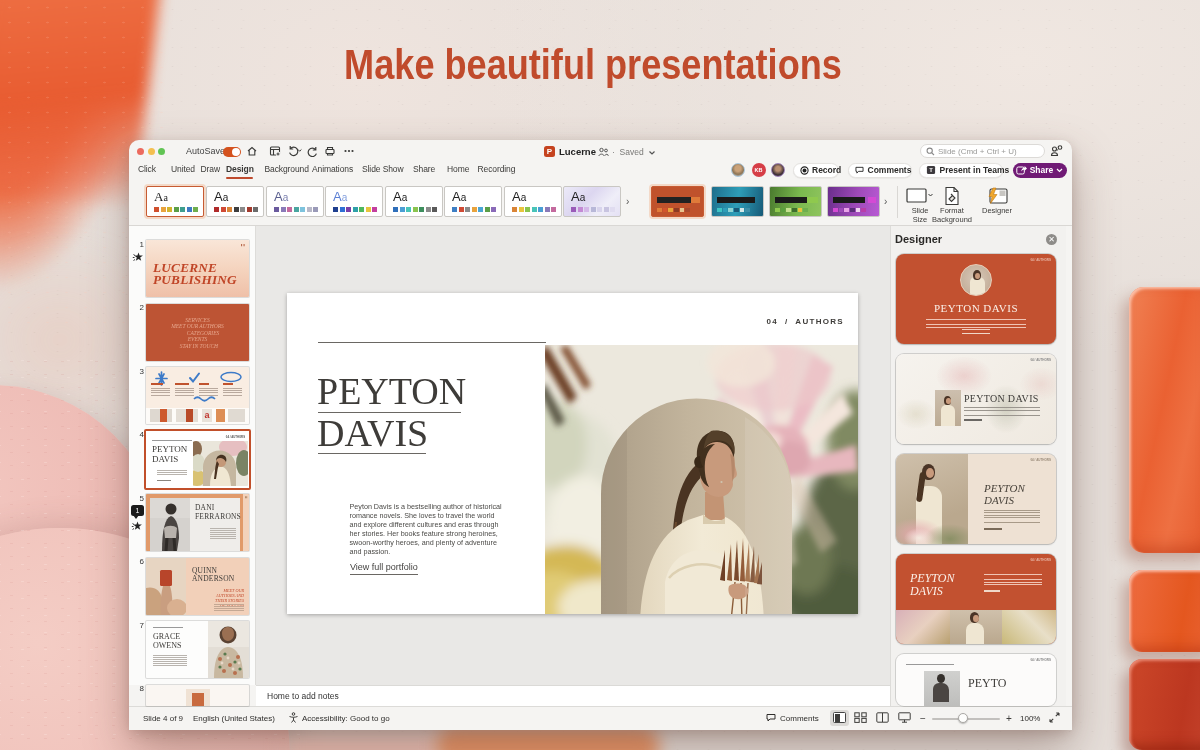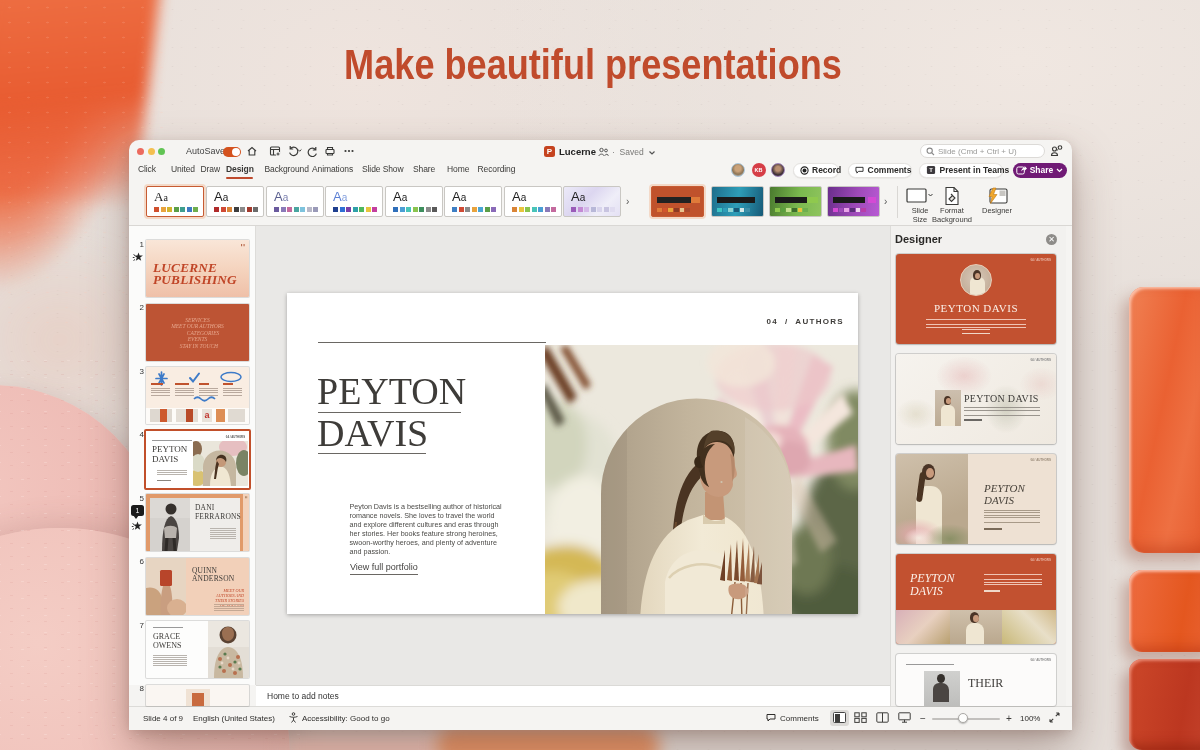--- a/index.html
+++ b/index.html
@@ -103,21 +103,21 @@
     font-size:8px; color:#333; }
 
   
   .thumb { position:absolute; left:146px; width:103px; height:57px; background:#fff; box-shadow:0 0 0 1px rgba(0,0,0,.12); border-radius:1px; overflow:hidden; }
   .snum { position:absolute; left:134px; width:10px; text-align:right; font-size:8px; color:#333; }
 
   
   #slide { position:absolute; left:287px; top:293px; width:571px; height:321px; background:#fff; box-shadow:0 1px 4px rgba(0,0,0,.3); }
 
   
-  .dthumb { position:absolute; left:896px; width:160px; height:90px; background:#fff; box-shadow:0 0 0 1px rgba(0,0,0,.14), 0 1px 2px rgba(0,0,0,.12); border-radius:3px; overflow:hidden; }
+  .dthumb { position:absolute; left:896px; width:160px; height:90px; background:#fff; box-shadow:0 0 0 1px rgba(0,0,0,.14), 0 1px 2px rgba(0,0,0,.12); border-radius:8px; overflow:hidden; }
 
   .serif { font-family:"Liberation Serif", serif; }
 </style>
 </head>
 <body>
 <div id="bg">
   <div class="speck"></div>
   <div class="speck2"></div>
   <div id="orangeTL"></div>
   <div id="orangeTL2"></div>
@@ -756,21 +756,21 @@
     <div class="abs" style="left:106px; bottom:0; width:54px; height:34px; background:linear-gradient(45deg,#c8b878 0%, #e8dfc8 60%, #d0b888 100%);"></div>
   </div>
 
   <div class="dthumb" style="top:654px; height:52px; background:#fcfbfa; box-shadow:0 0 0 1px rgba(0,0,0,.14);">
     <div class="abs" style="right:5px; top:4px; font-size:3px; color:#888; font-weight:bold;">04 / AUTHORS</div>
     <div class="abs" style="left:10px; top:10px; width:48px; height:1px; background:#999;"></div>
     <div class="abs" style="left:28px; top:17px; width:36px; height:35px; background:linear-gradient(180deg,#d0d0ce,#bebebc); overflow:hidden;">
       <div class="abs" style="left:9px; top:12px; width:16px; height:19px; background:#4a4542; border-radius:6px 7px 0 0;"></div>
       <div class="abs" style="left:12.5px; top:3px; width:8px; height:9px; border-radius:50%; background:#35302c;"></div>
     </div>
-    <div class="abs serif" style="left:72px; top:22px; font-size:12px; color:#3e3c39;">THEIR</div>
+    <div class="abs serif" style="left:72px; top:22px; font-size:12px; color:#3e3c39;">PEYTO</div>
   </div>
 </div>
 
 <div id="status-content">
   <div class="abs" style="left:143px; top:714px; font-size:8px; color:#2e2d2b;">Slide 4 of 9</div>
   <div class="abs" style="left:193px; top:714px; font-size:8px; color:#2e2d2b;">English (United States)</div>
   <svg class="abs" style="left:288px; top:712px;" width="11" height="11" viewBox="0 0 11 11" fill="none" stroke="#2e2d2b" stroke-width="0.9">
       <circle cx="5.5" cy="2" r="1.3"></circle>
       <path d="M1.5 4.5 C4 5.5 7 5.5 9.5 4.5 M5.5 5.5 V8 M5.5 8 L3.5 10.5 M5.5 8 L7.5 10.5"></path>
     </svg>

